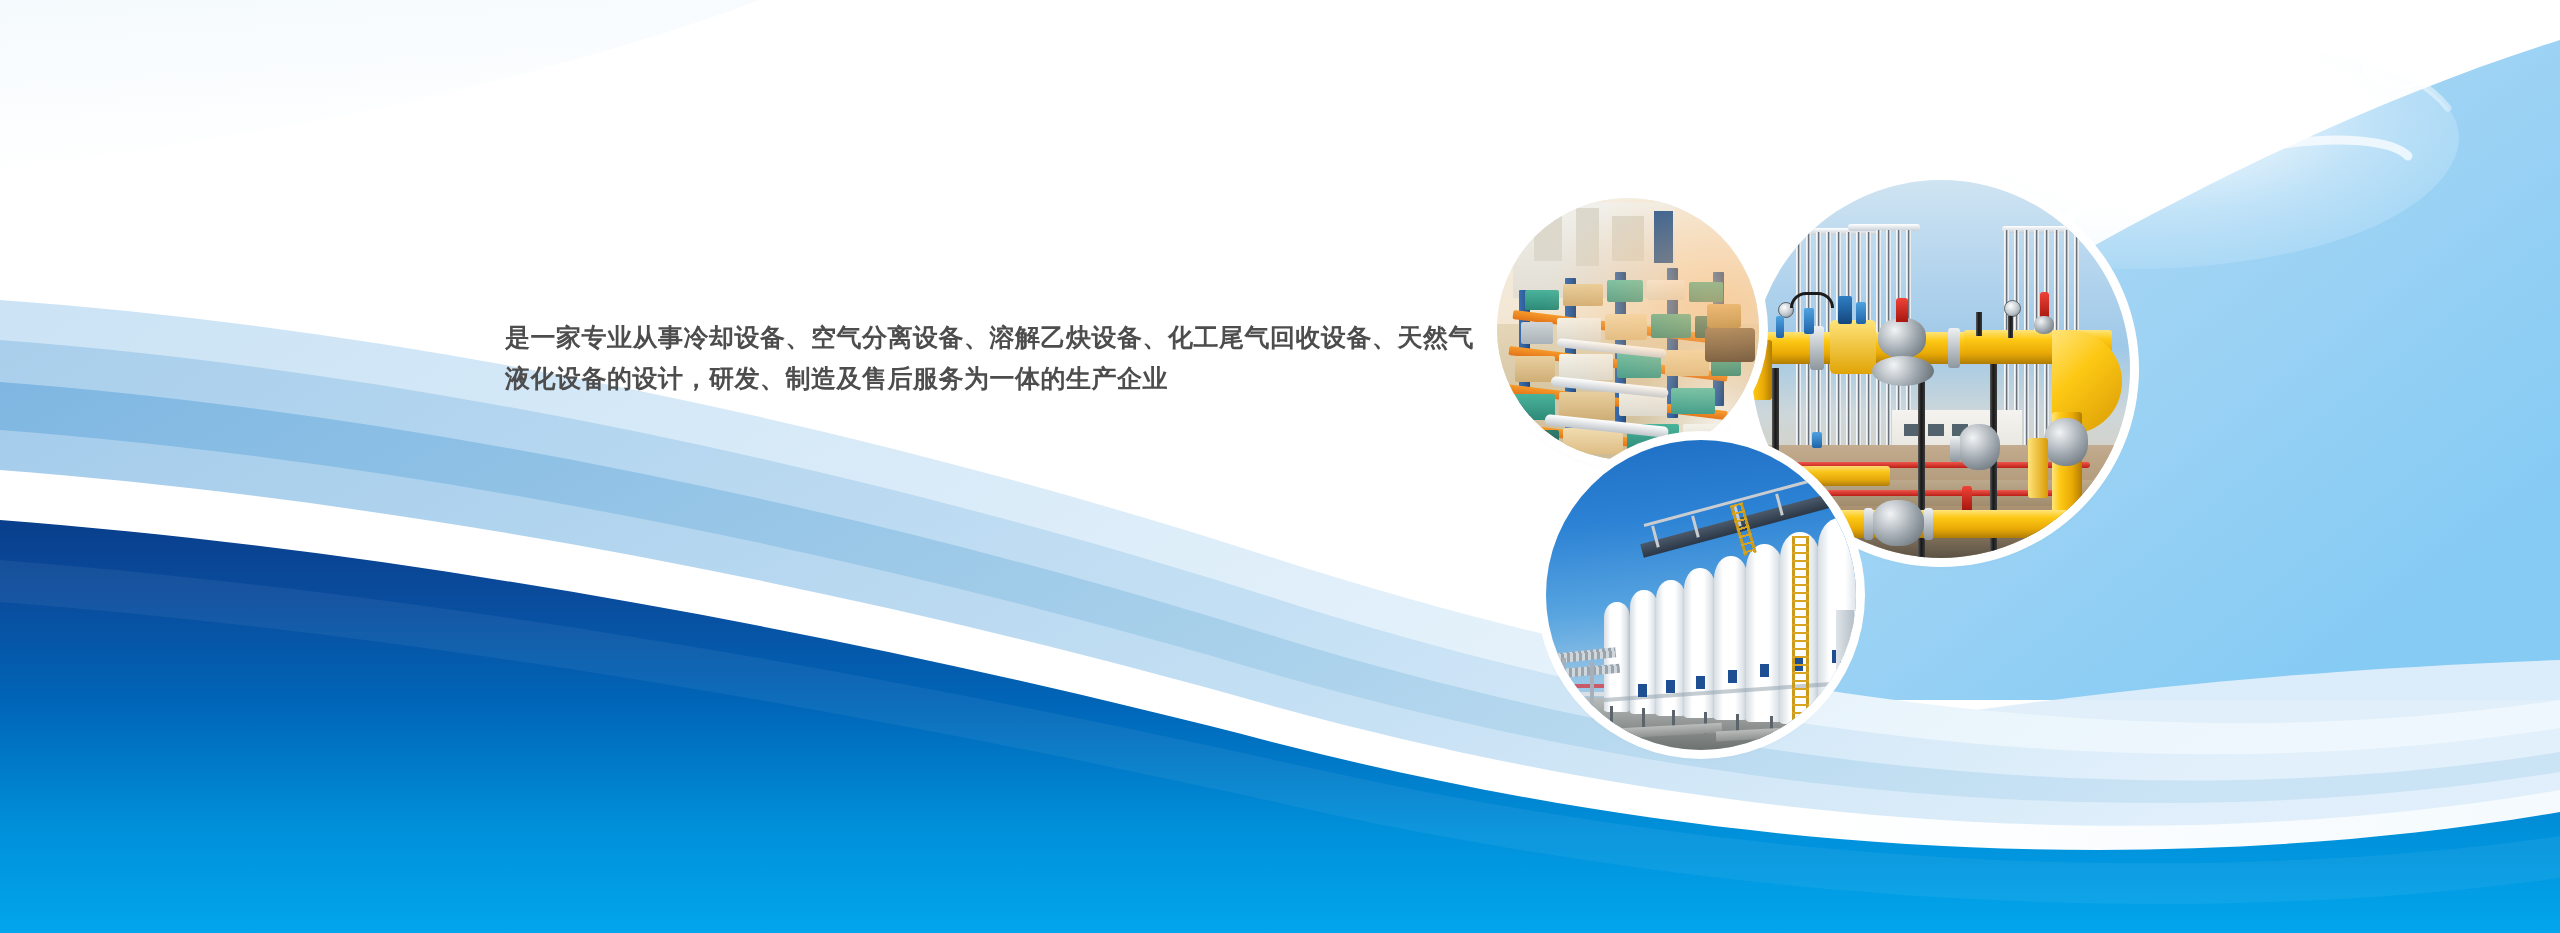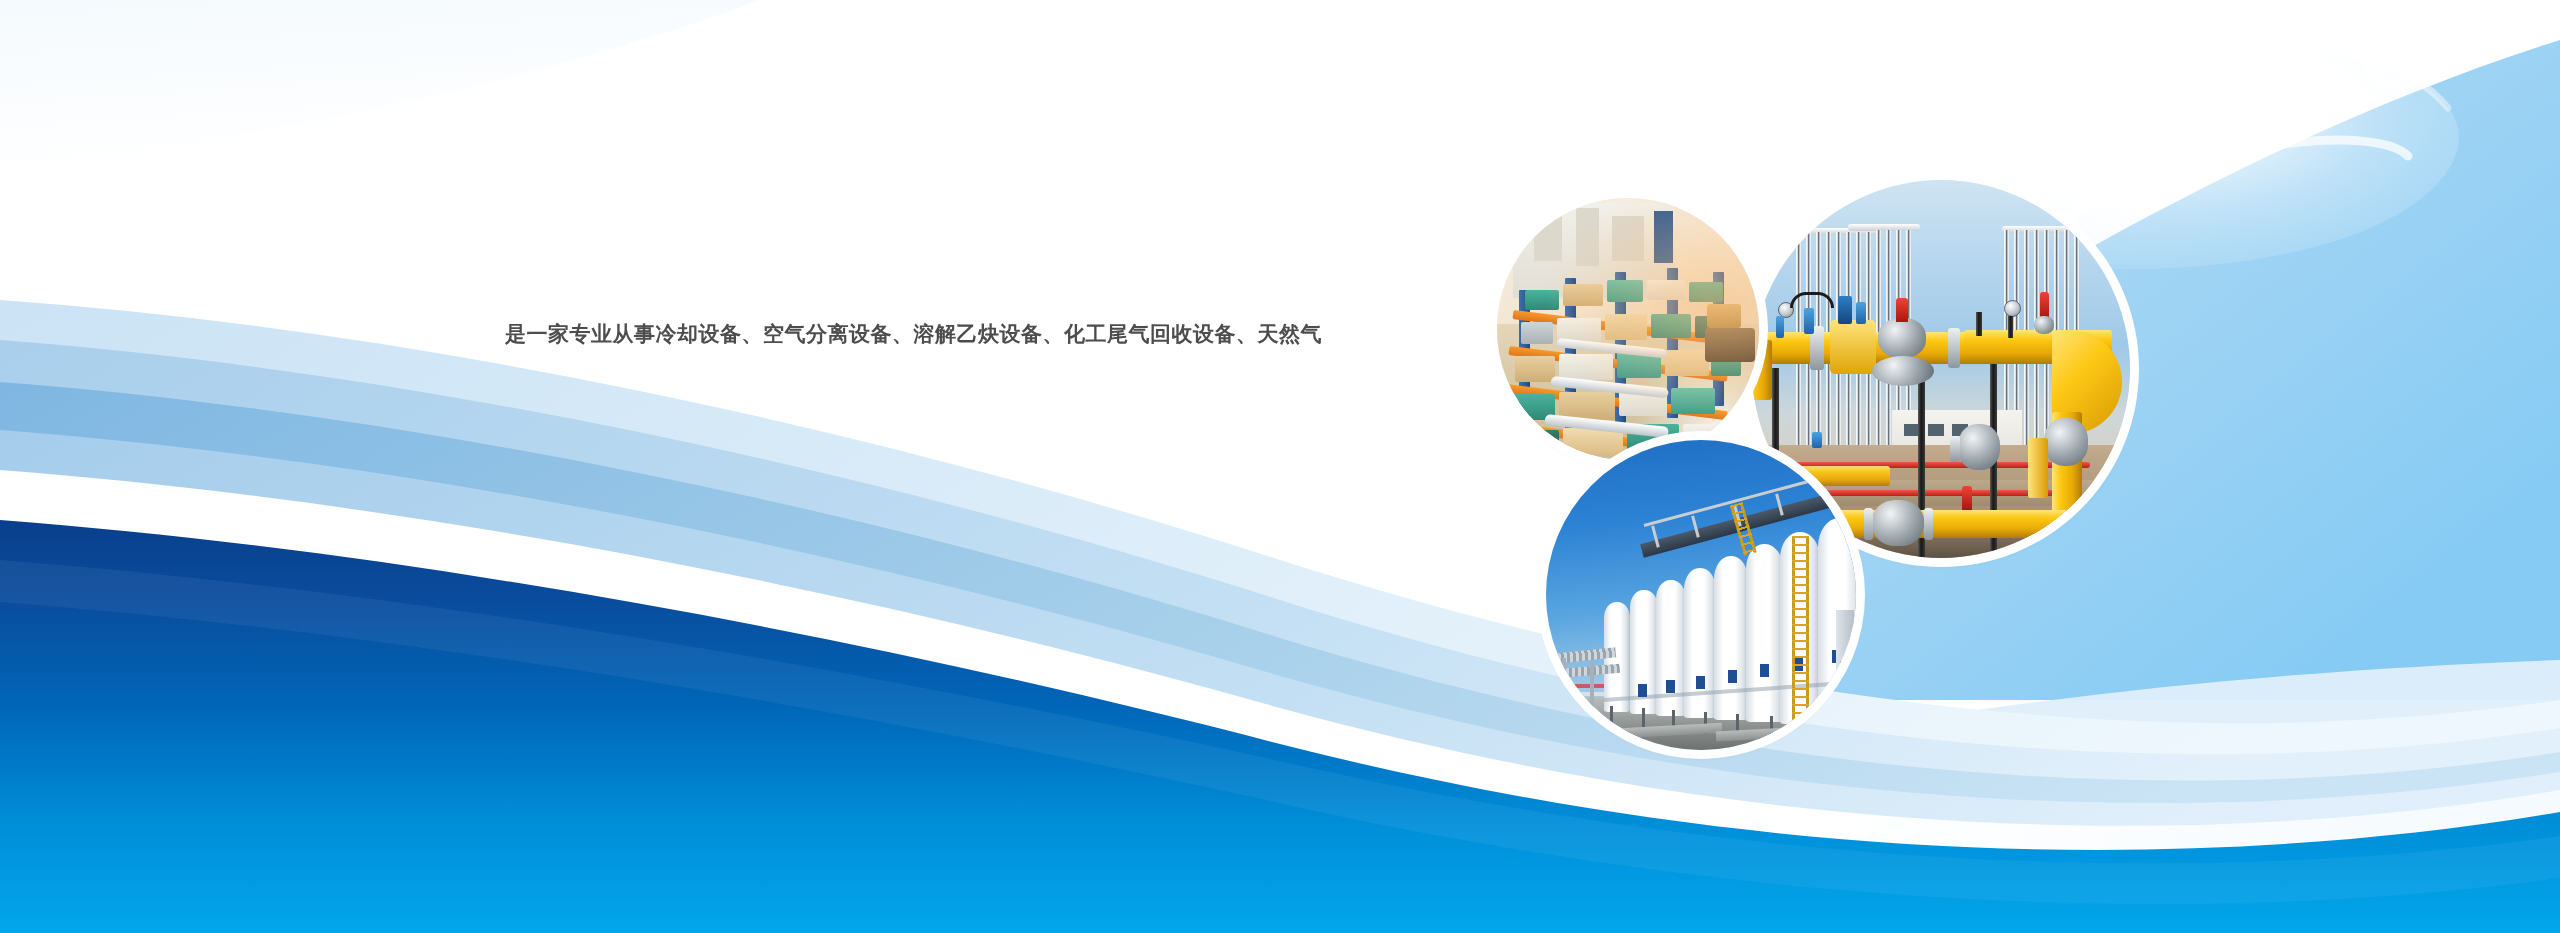--- a/index.html
+++ b/index.html
@@ -31,21 +31,21 @@
     font-weight:bold;
     font-style:italic;
     letter-spacing:2px;
     color:#1257a8;
     white-space:nowrap;
     line-height:1.05;
     text-shadow:0 1px 0 rgba(255,255,255,.55);
   }
   #company-desc {
     margin-top:22px;
-    font-size:21px;
+    font-size:25px;
     font-weight:bold;
     line-height:1.62;
     color:#4d4d4d;
     letter-spacing:.5px;
     width:985px;
   }
   #company-desc .line { display:block; white-space:nowrap; }
 
   
   .photo-circle {
@@ -554,16 +554,17 @@
             background:linear-gradient(180deg,#b9bcbb,#8e9291);transform:rotate(-3deg);"></div>
 
       <div style="position:absolute;right:2px;top:170px;width:18px;height:96px;
             background:linear-gradient(90deg,#dfe5ea,#b5bfc7);"></div>
     </div>
   </div>
 
   <div id="text-block">
     <div id="company-desc">
       <span class="line">是一家专业从事冷却设备、空气分离设备、溶解乙炔设备、化工尾气回收设备、天然气</span>
+      <span class="line">液化设备的设计，研发、制造及售后服务为一体的生产企业</span>
     </div>
   </div>
 
 </div>
 
 </body></html>

